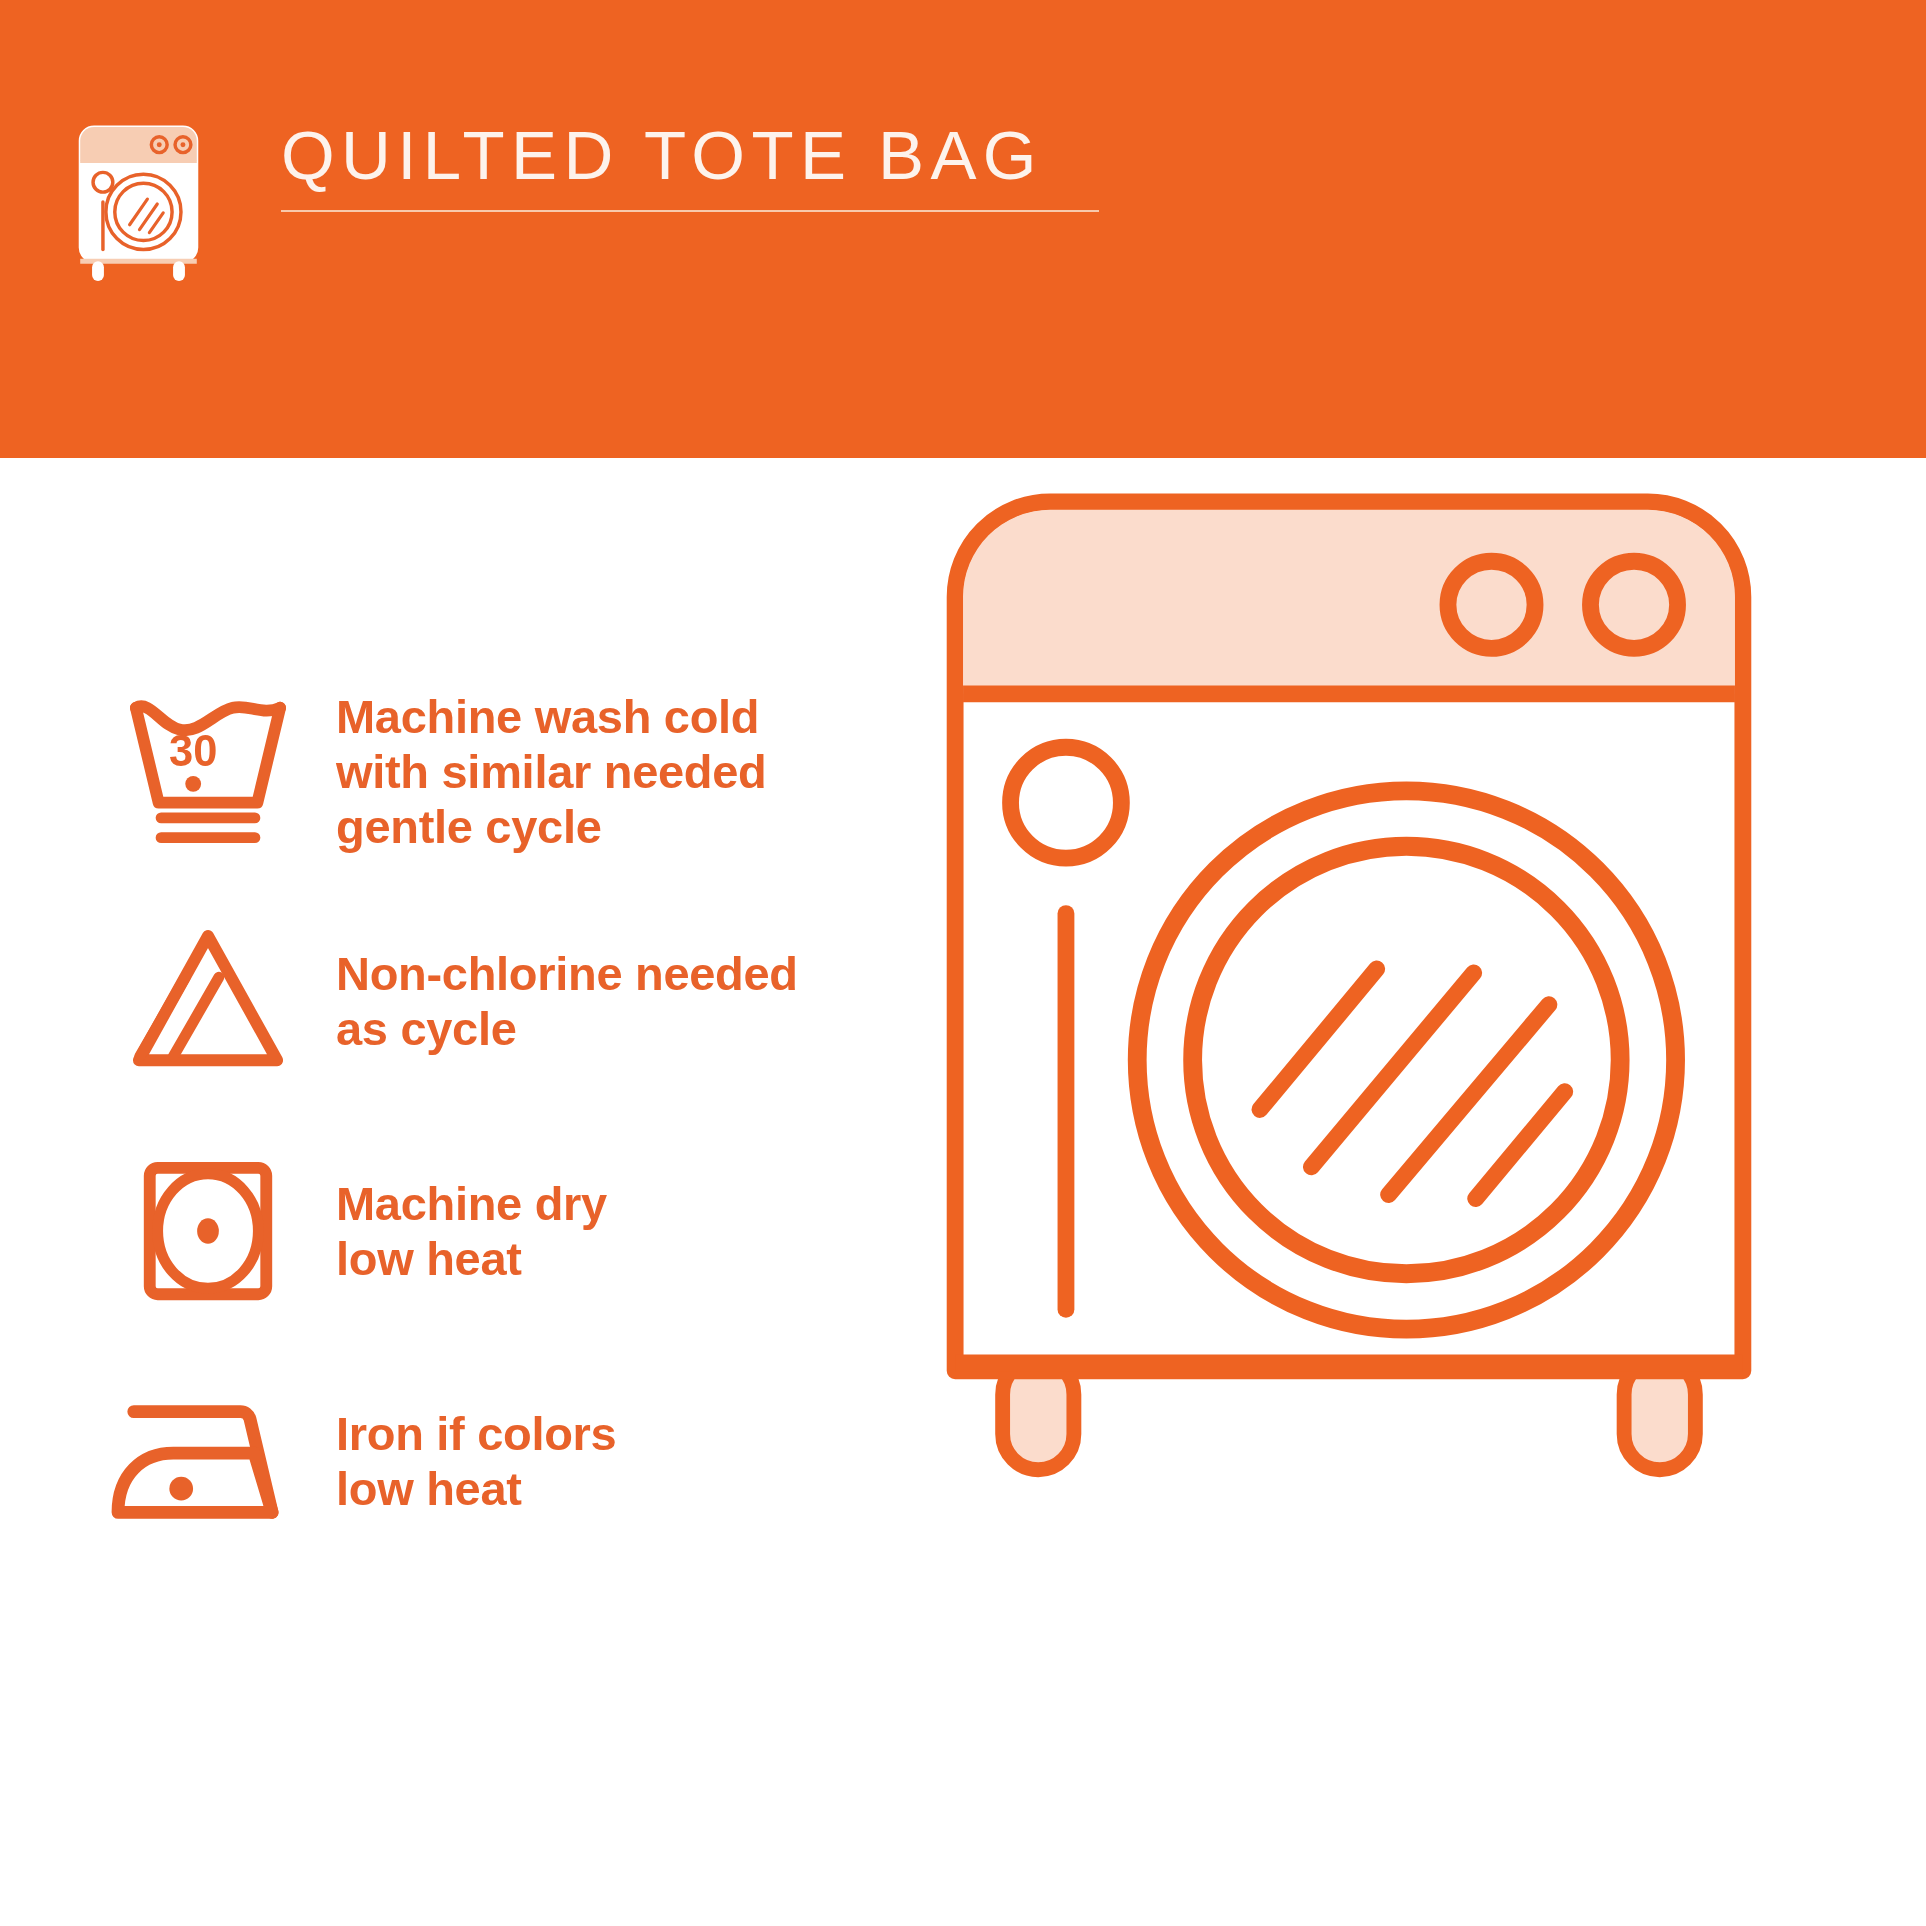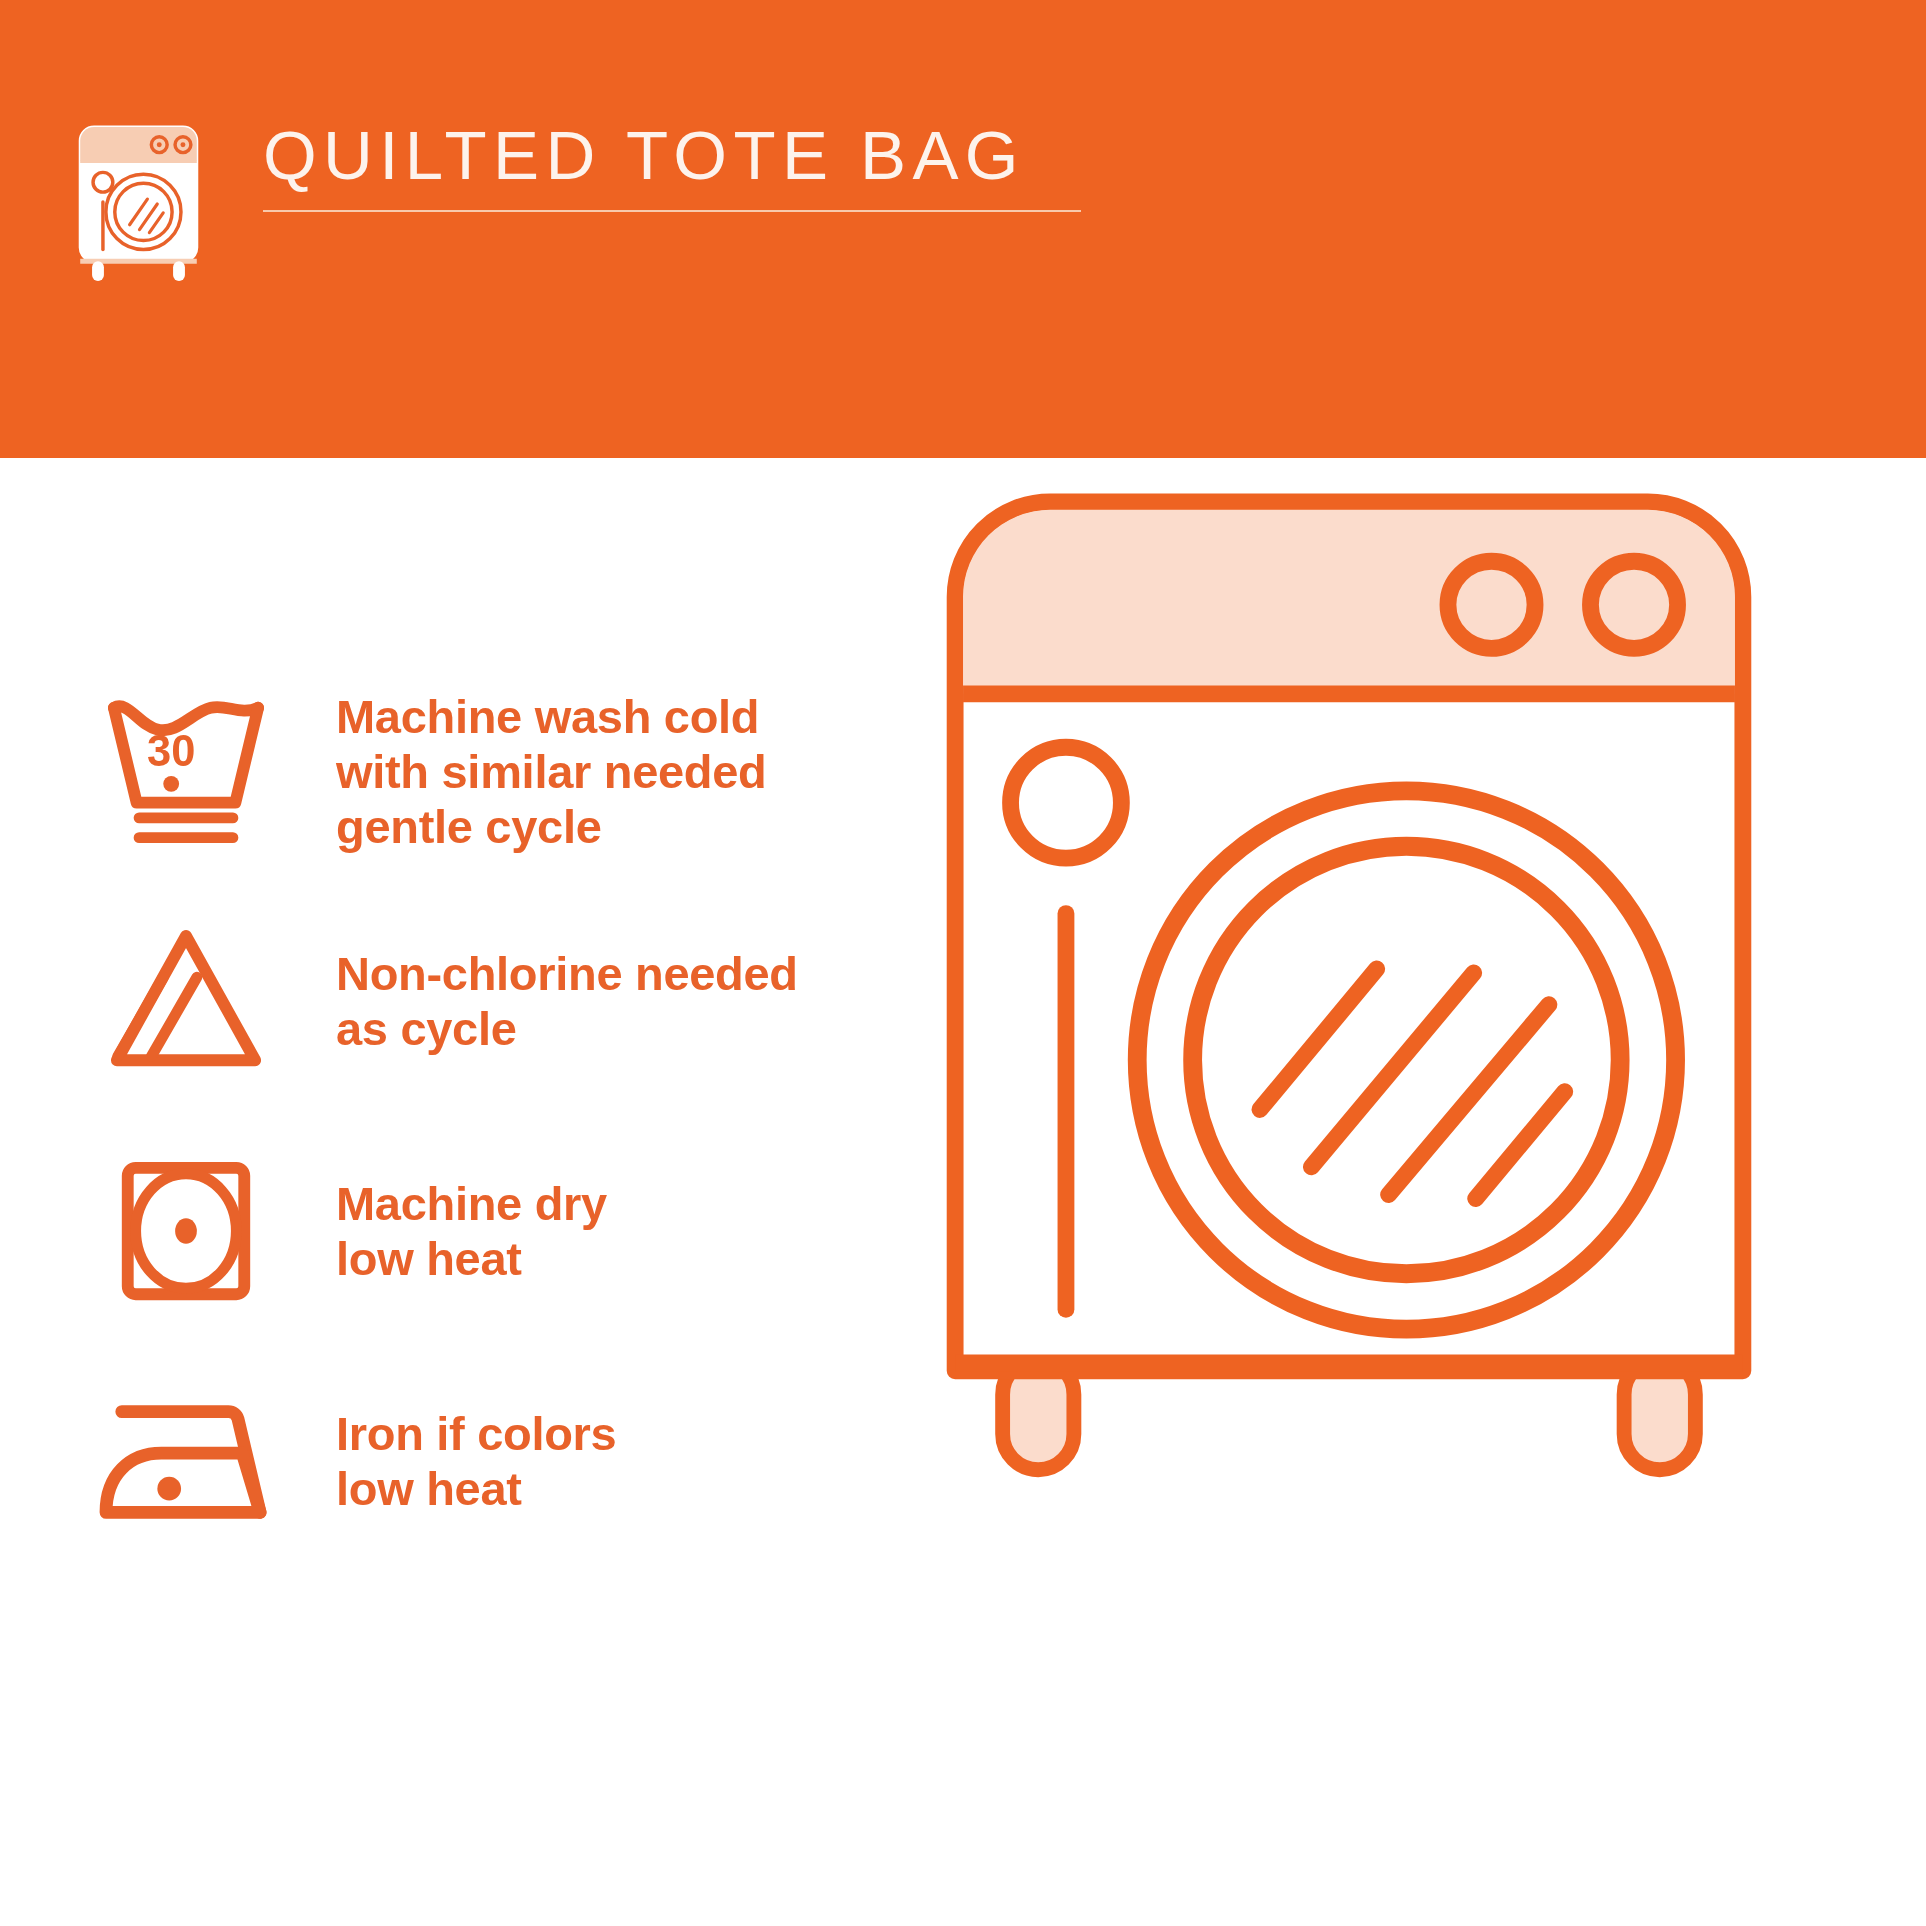--- a/index.html
+++ b/index.html
@@ -33,21 +33,21 @@
     display: flex;
     align-items: flex-start;
   }
   #header-logo {
     width: 129px;
     height: 164px;
     flex: 0 0 129px;
     margin-top: 4px;
   }
   #header-titles {
-    margin-left: 60px;
+    margin-left: 78px;
     flex: 1 1 auto;
     padding-top: 0px;
   }
   #title-main {
     font-size: 69px;
     letter-spacing: 6.4px;
     color: #FDF3EC;
     font-weight: 400;
     line-height: 77px;
     white-space: nowrap;
@@ -89,21 +89,21 @@
     display: flex;
     align-items: center;
     height: 230px;
   }
   .care-symbol {
     flex: 0 0 213px;
     width: 213px;
     height: 198px;
     display: flex;
     align-items: center;
-    justify-content: center;
+    justify-content: flex-end;
   }
   .care-text {
     flex: 1 1 auto;
     margin-left: 44px;
     color: #E8622A;
     font-size: 47px;
     line-height: 55px;
     font-weight: 700;
     letter-spacing: -0.3px;
   }

